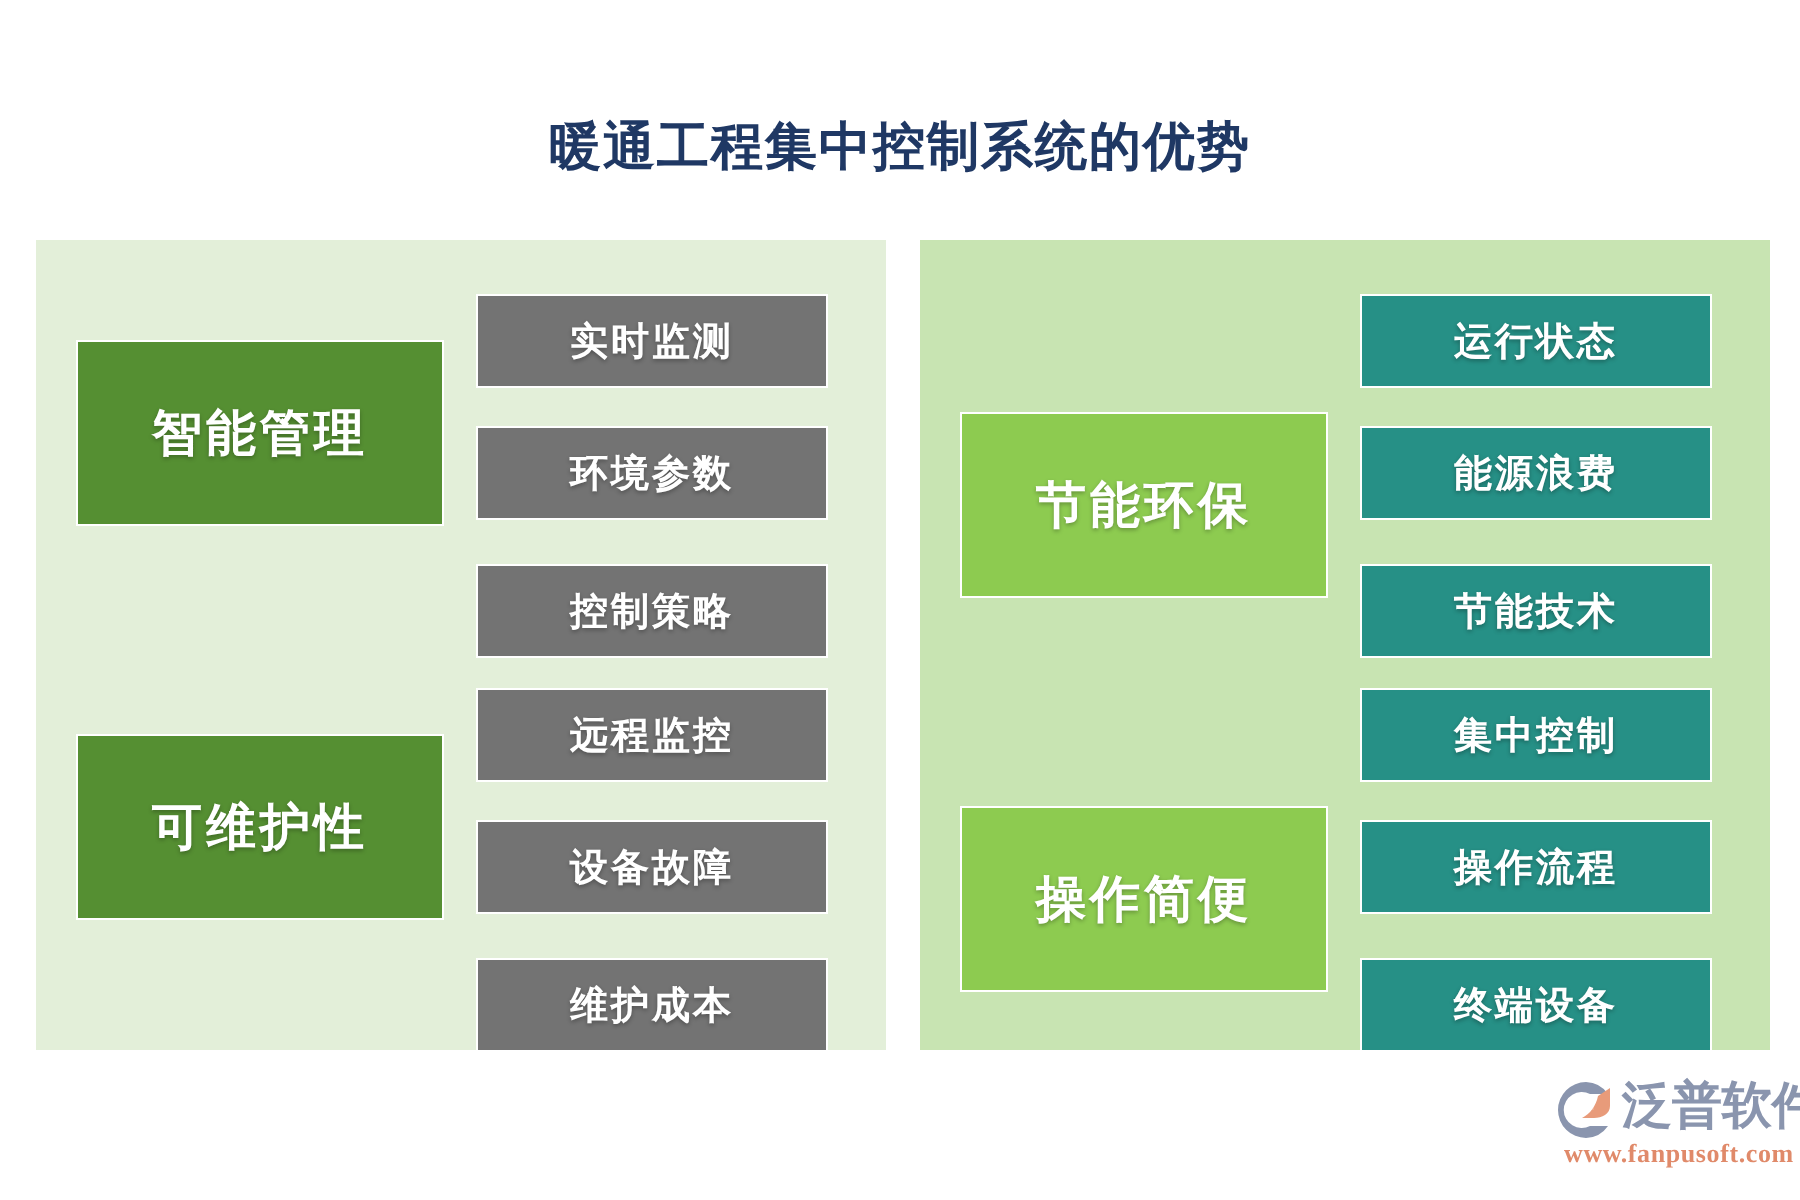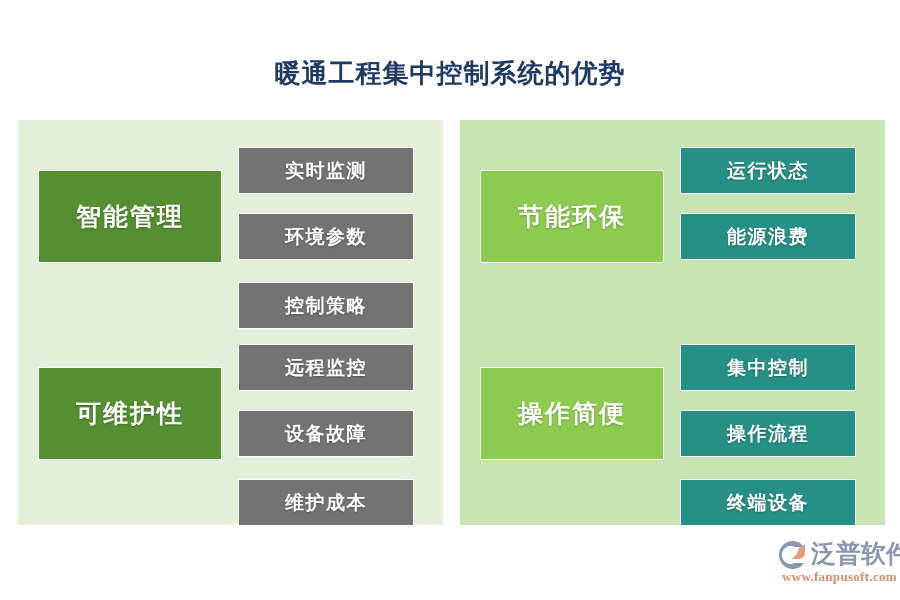--- a/index.html
+++ b/index.html
@@ -64,21 +64,21 @@
     align-items: center;
     justify-content: center;
     color: #FFFFFF;
     font-size: 25px;
     font-weight: 700;
     letter-spacing: 2px;
     text-shadow: 0 1px 2px rgba(0,0,0,0.28);
     white-space: nowrap;
   }
   .cat-green { background: #558F32; text-align: center; }
-  .cat-lime  { background: #8DCB50; }
+  .cat-lime  { background: #8DCB50; margin-top: 36px; }
 
   
   .items {
     position: absolute;
     left: 220px;
     top: 0;
     width: 180px;
     height: 165px;
   }
   .item-box {
@@ -171,20 +171,21 @@
 
 </div>
 
 <div class="panel panel-right">
 
   <div class="group group-top">
     <div class="category-box cat-lime">节能环保</div>
     <div class="items">
       <div class="item-box item-teal item-0">运行状态</div>
       <div class="item-box item-teal item-1">能源浪费</div>
+      <div class="item-box item-teal item-2">节能技术</div>
     </div>
   </div>
 
   <div class="group group-bottom">
     <div class="category-box cat-lime">操作简便</div>
     <div class="items">
       <div class="item-box item-teal item-0">集中控制</div>
       <div class="item-box item-teal item-1">操作流程</div>
       <div class="item-box item-teal item-2">终端设备</div>
     </div>

